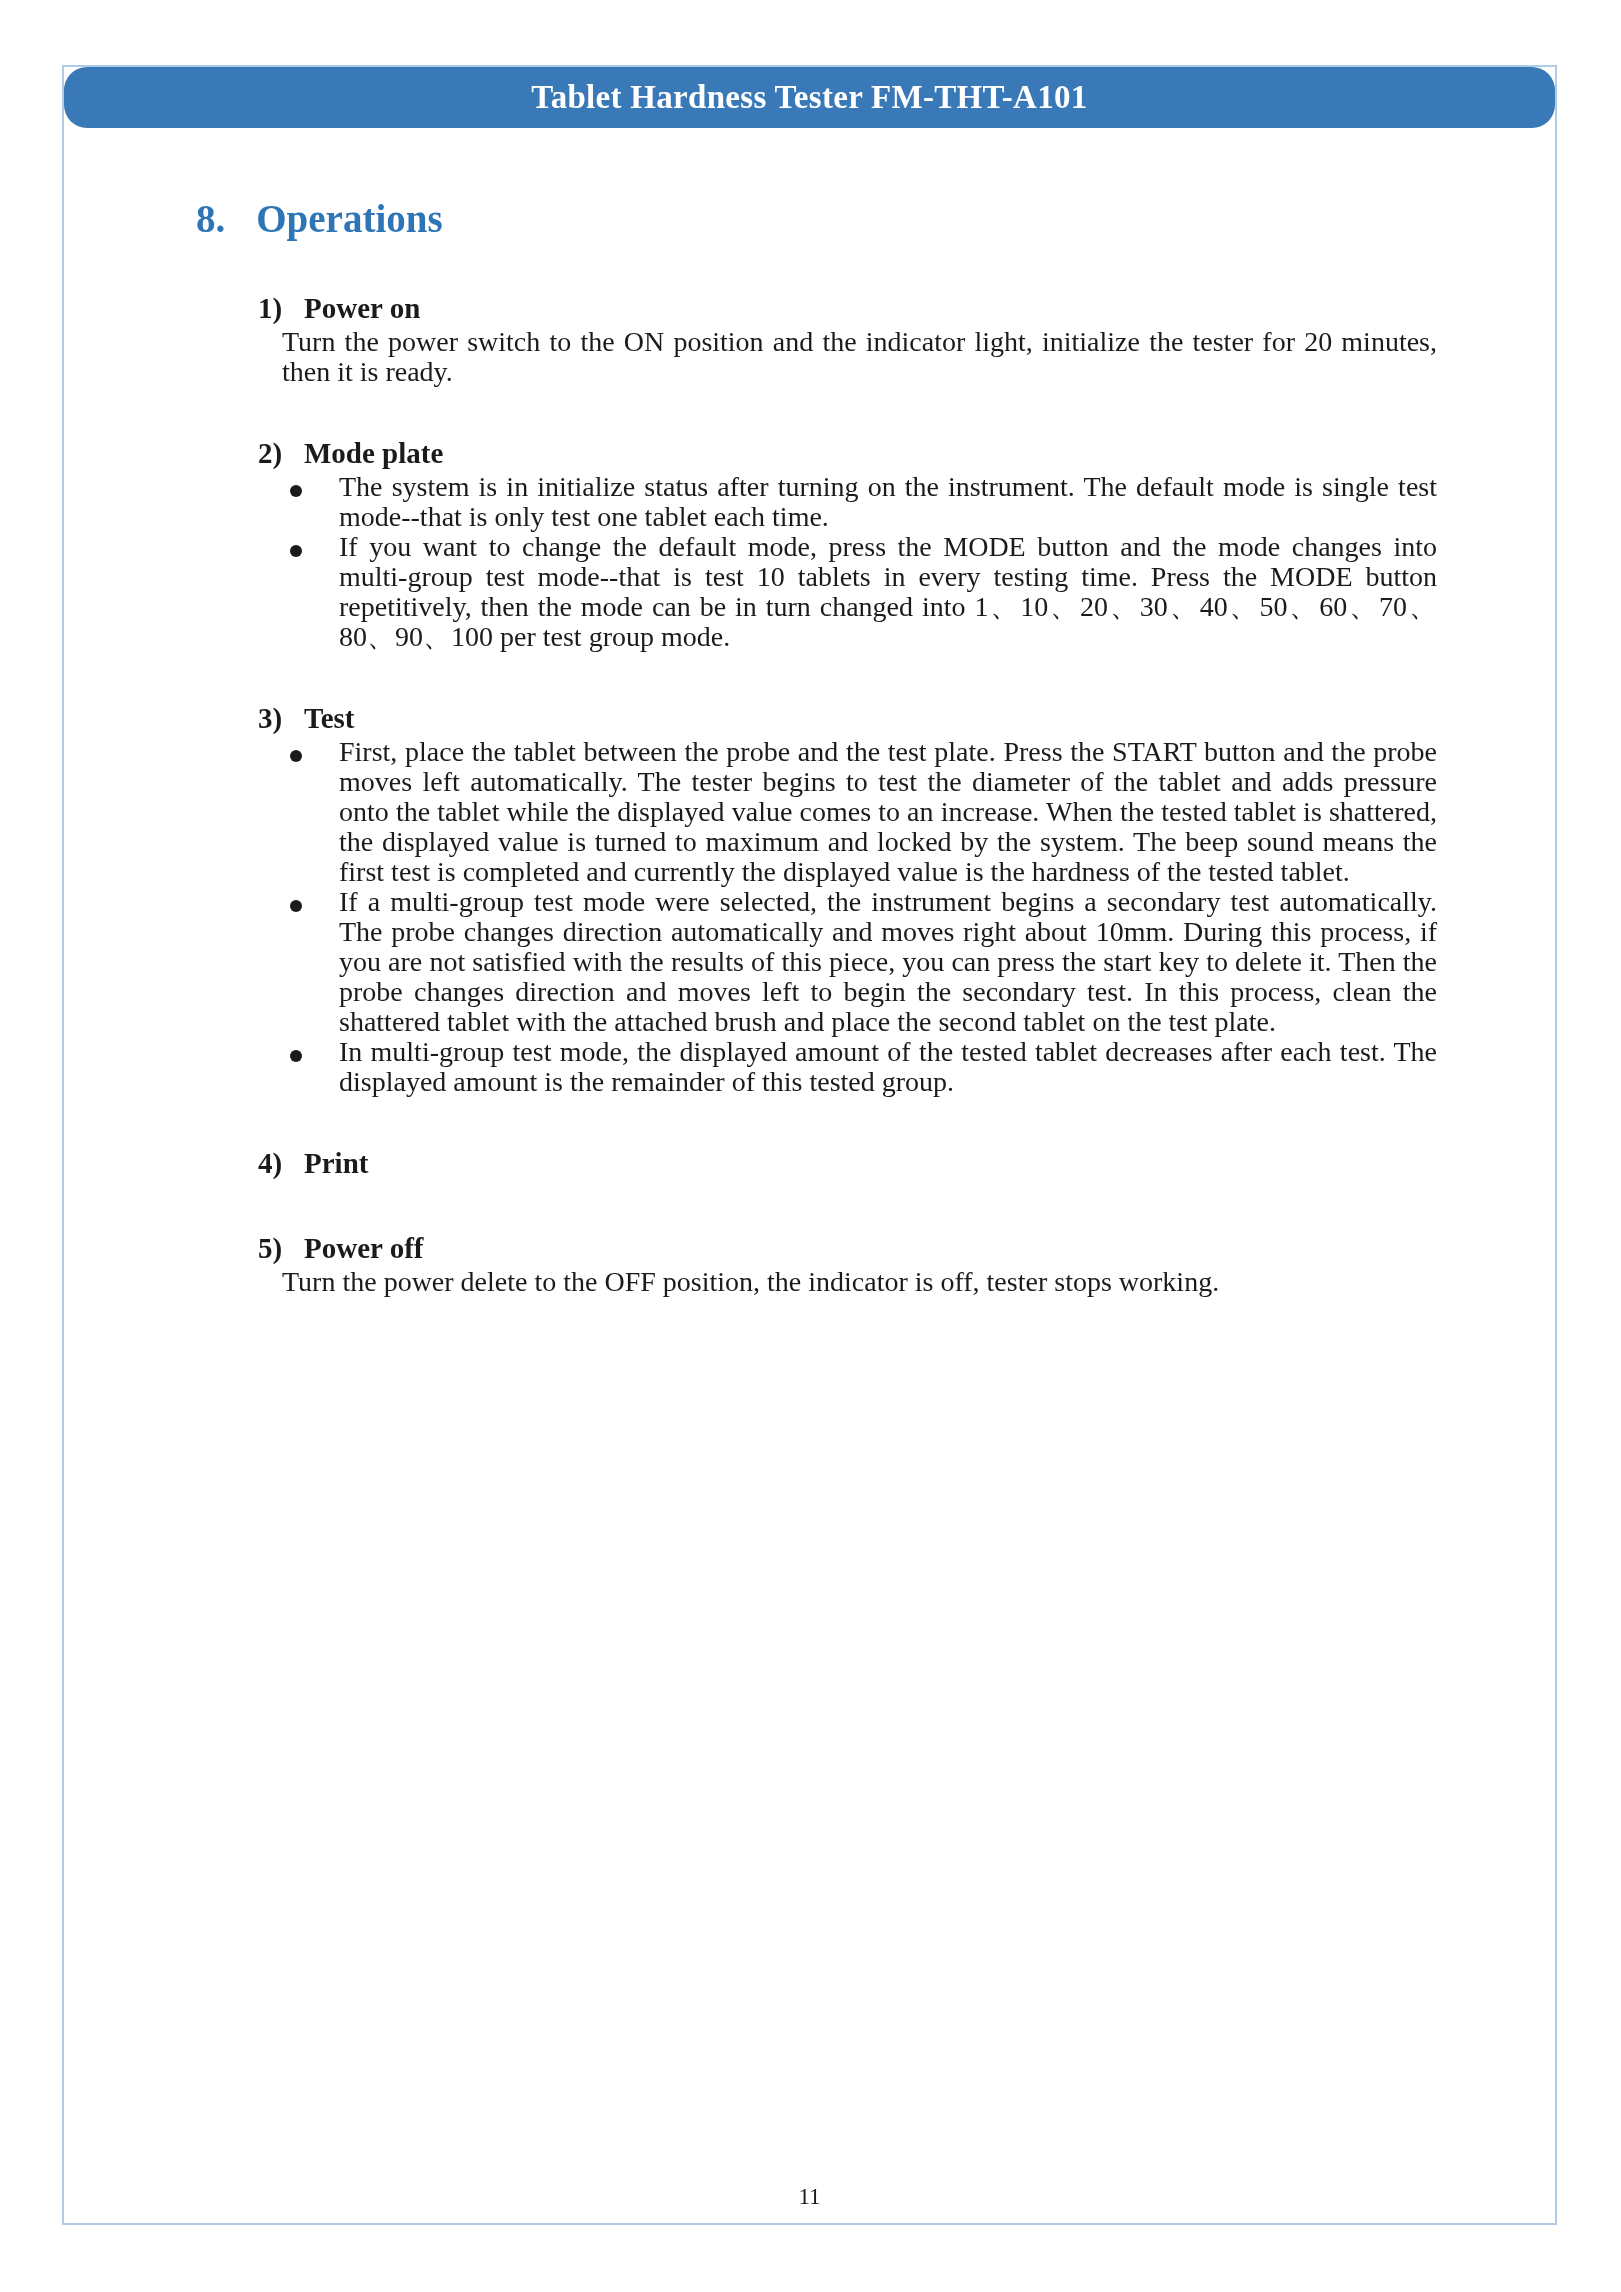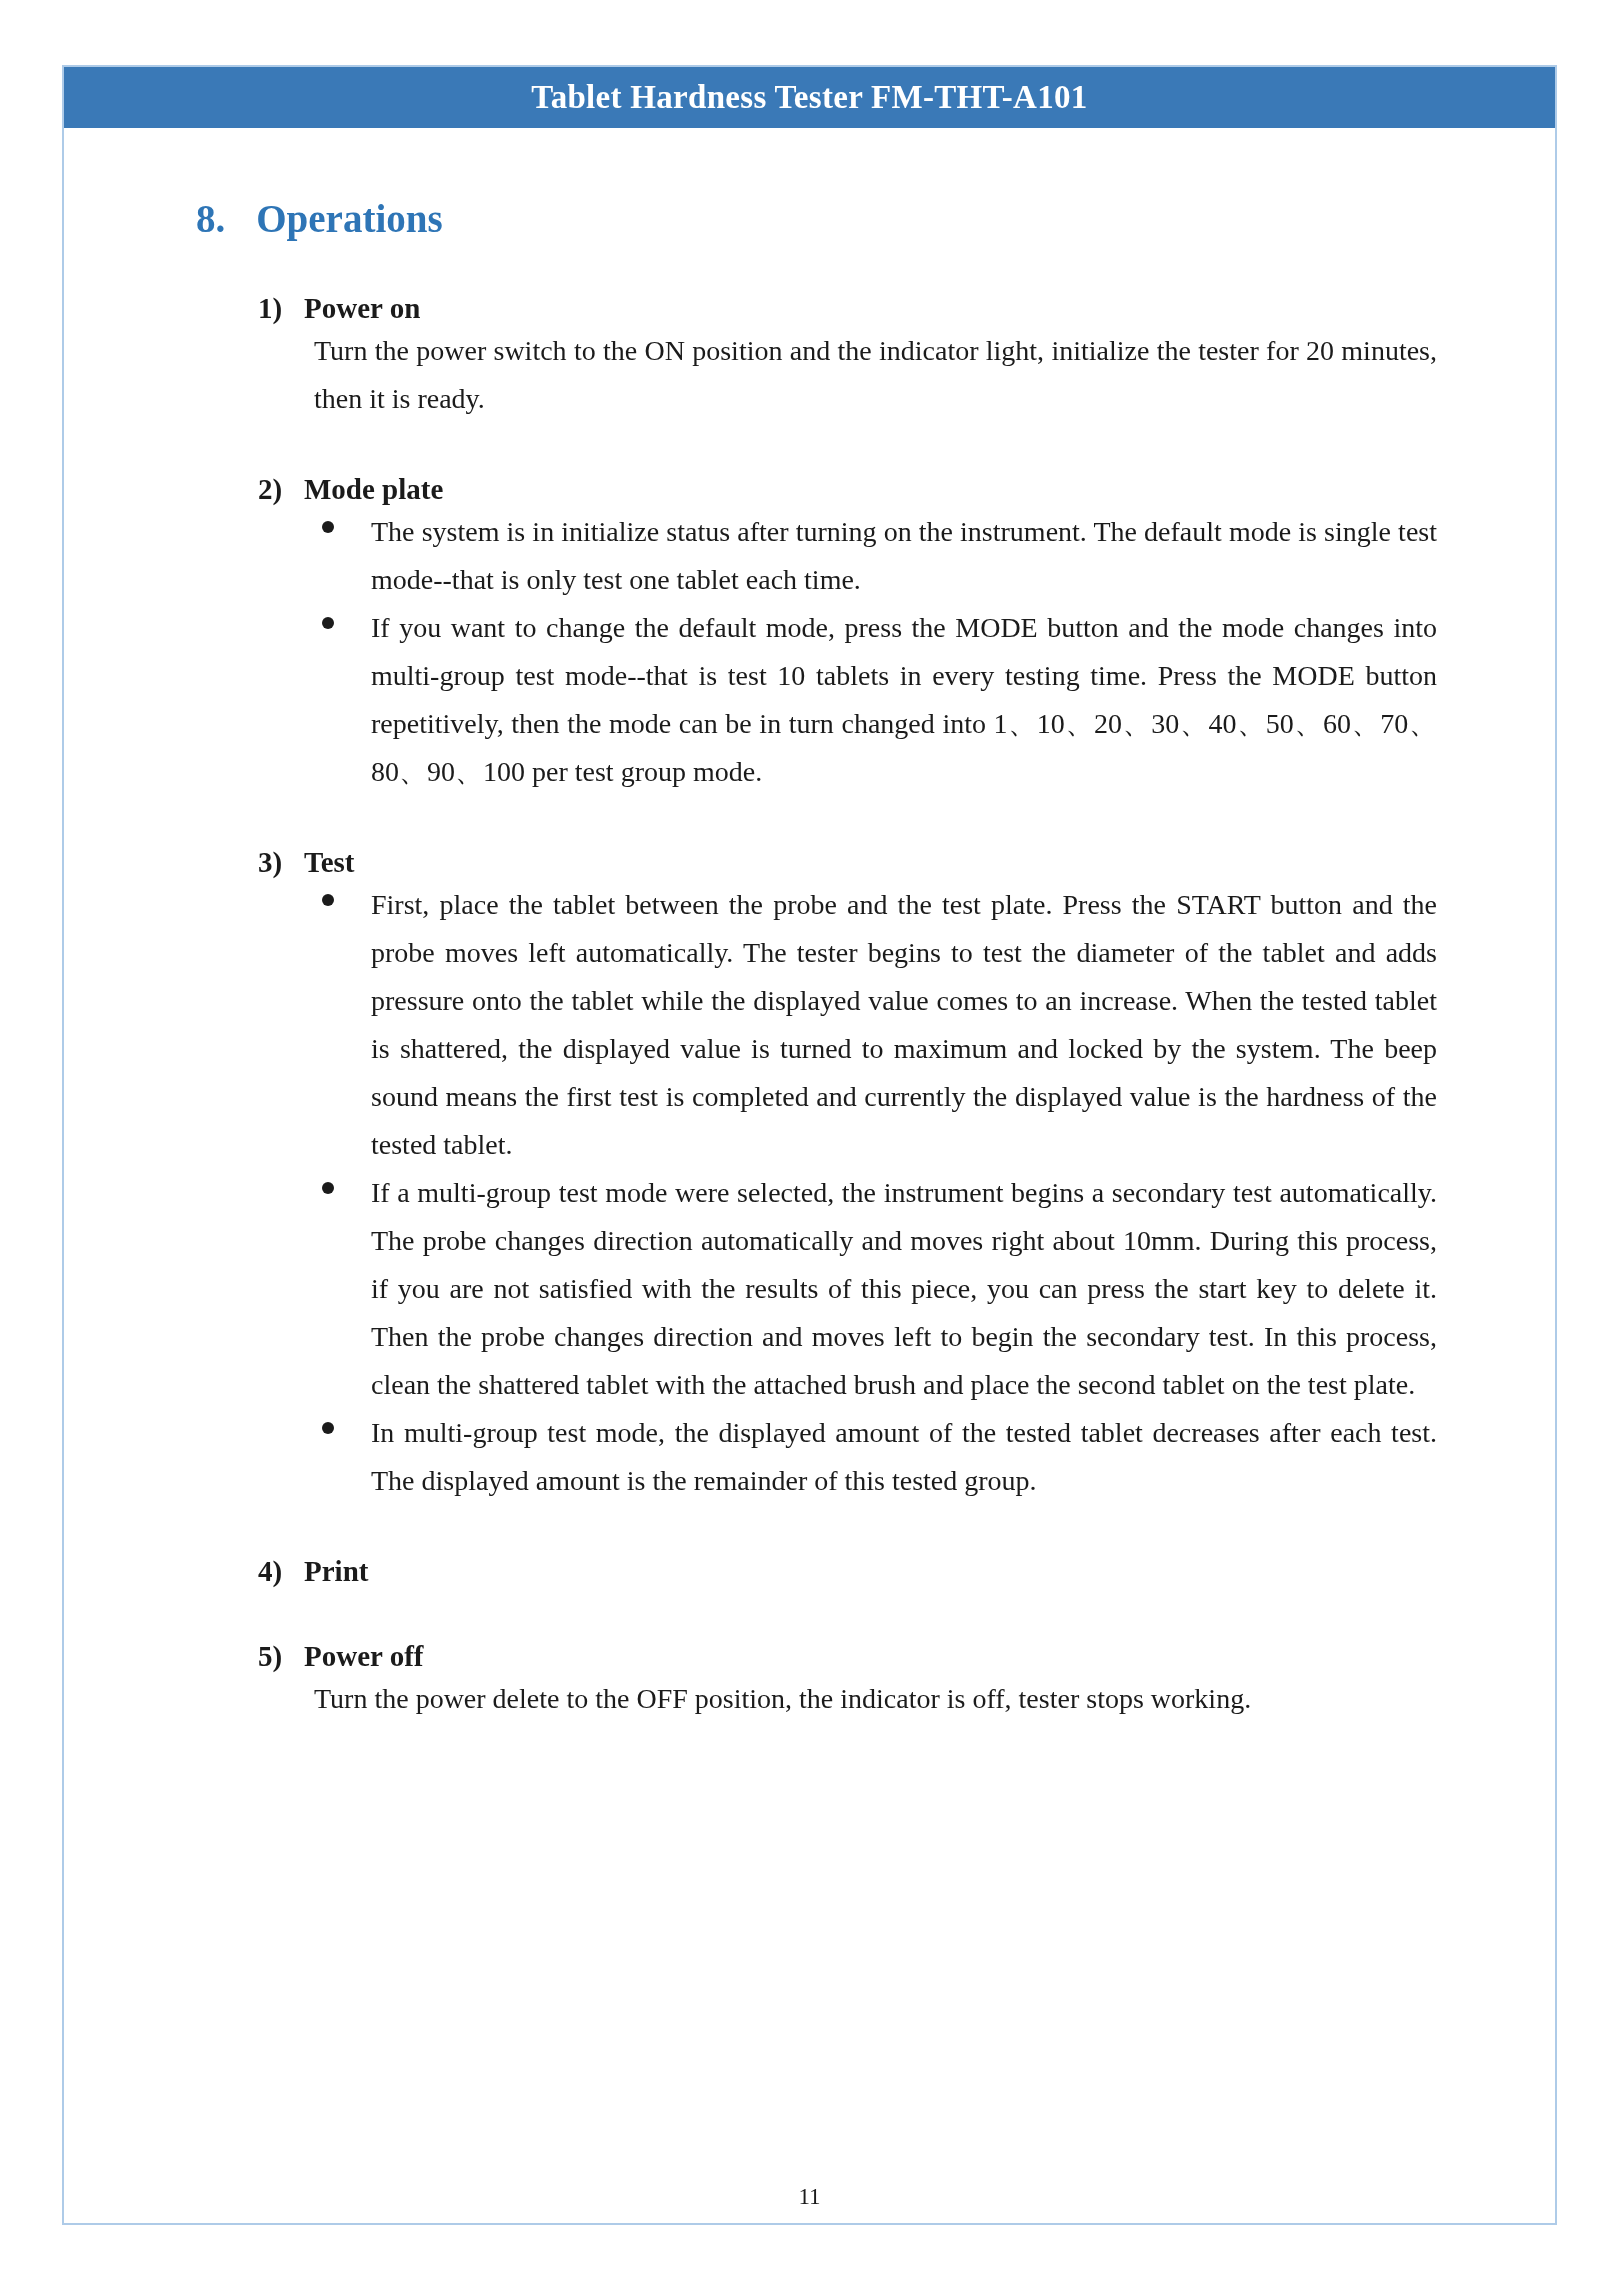--- a/index.html
+++ b/index.html
@@ -7,35 +7,35 @@
     position:relative; width:1621px; height:2293px; background:#ffffff;
     font-family:"Liberation Serif","DejaVu Serif",serif; color:#1b1b1b;
     overflow:hidden;
   }
   .frame {
     position:absolute; left:62px; top:65px; width:1491px; height:2156px;
     border:2.9px solid #aecbe8; background:#ffffff;
   }
   .titlebar {
     height:61px; background:#3a79b7;
-    display:flex; align-items:center; justify-content:center;
+    display:flex; align-items:center; justify-content:center;border-radius:23px;
   }
   .titlebar-text {
     color:#ffffff; font-weight:bold; font-size:33px; letter-spacing:0.3px;
   }
   .page-body { padding:0 118px 0 132px; }
   .section-heading {
     margin:67px 0 0 0; color:#2e75b6; font-size:39px; line-height:47px;
     font-weight:bold; display:flex; gap:31px;
   }
   .sections { margin-left:62px; }
   .op-item { margin-top:47px; }
   .item-head { display:flex; font-size:29px; font-weight:bold; line-height:38px; }
   .item-num { width:46px; flex:none; }
-  .item-body { margin-left:56px; font-size:28px; line-height:48px; text-align:justify;font-family:Liberation Serif, serif; }
+  .item-body { margin-left:24px; font-size:28px; line-height:30px; text-align:justify;font-family:Liberation Serif, serif; }
   .item-body p { margin:0; }
   ul.bullets { list-style:none; margin:0; padding:0; }
   ul.bullets li { position:relative; padding-left:57px; }
   .dot {
     position:absolute; left:7.8px; top:12.7px; width:12.7px; height:12.7px;
     border-radius:50%; background:#1b1b1b;
   }
   .bullet-text { display:block; text-align:justify; }
   .page-num {
     position:absolute; left:0; right:0; top:2117px;

